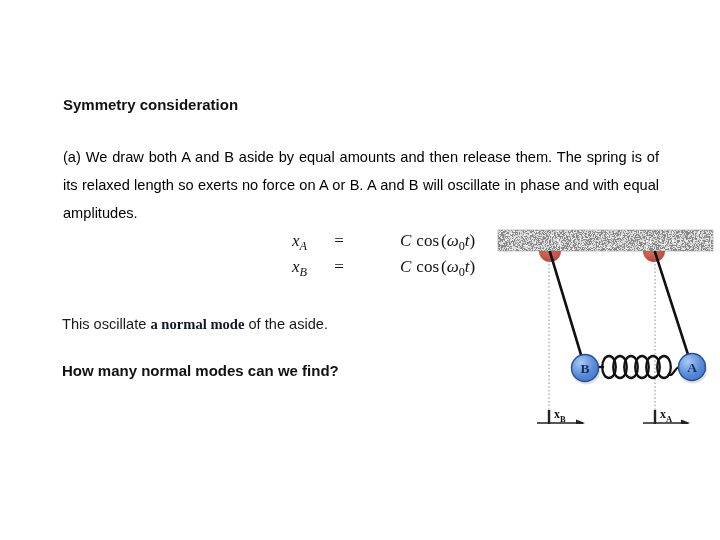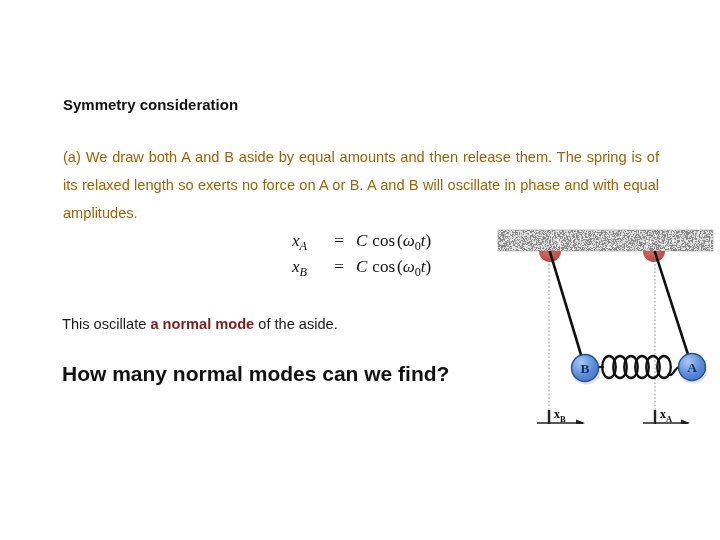--- a/index.html
+++ b/index.html
@@ -6,39 +6,39 @@
   .slide{
     position:relative;width:720px;height:424px;background:#ffffff;overflow:hidden;
     font-family:"Liberation Sans",sans-serif;color:#161616;
   }
   .title{
     position:absolute;left:63px;top:96px;
     font-size:15px;font-weight:bold;line-height:1.25;color:#111;
   }
   .para{
     position:absolute;left:63px;top:143px;width:596px;
-    font-size:14.6px;line-height:28px;text-align:justify;text-align-last:left;color:#a16207;
+    font-size:14.6px;line-height:28px;text-align:justify;text-align-last:left;color:#000000;
   }
   .equations{
     position:absolute;left:292px;top:231px;
     font-family:"Liberation Serif",serif;font-size:17px;color:#111;
   }
   .eq-row{display:flex;align-items:baseline;height:26px;}
   .eq-lhs{width:30px;font-style:italic;}
   .eq-rel{width:16px;margin:0 9px;text-align:center;font-style:normal;}
-  .eq-rhs{white-space:nowrap;}
+  .eq-rhs{white-space:nowrap;margin-left:44px;}
   .eq-rhs .var{font-style:italic;}
   .eq-rhs .fn{font-style:normal;margin:0 2px 0 5px;}
   sub{font-size:0.72em;font-style:italic;}
   .statement{
     position:absolute;left:62px;top:316px;font-size:14.6px;color:#191919;
   }
-  .statement b{font-weight:bold;color:#7f1d1d;}
+  .statement b{font-weight:bold;color:#0f172a;font-family:Liberation Serif, serif;}
   .question{
-    position:absolute;left:62px;top:362px;font-size:21px;font-weight:bold;color:#111;
+    position:absolute;left:62px;top:362px;font-size:15px;font-weight:bold;color:#111;
   }
   .diagram{position:absolute;left:497px;top:228px;}
   .svgtext{font-family:"Liberation Serif",serif;}
 </style>
 </head>
 <body>
 
 <div class="slide">
 
   <div class="title">Symmetry consideration</div>

